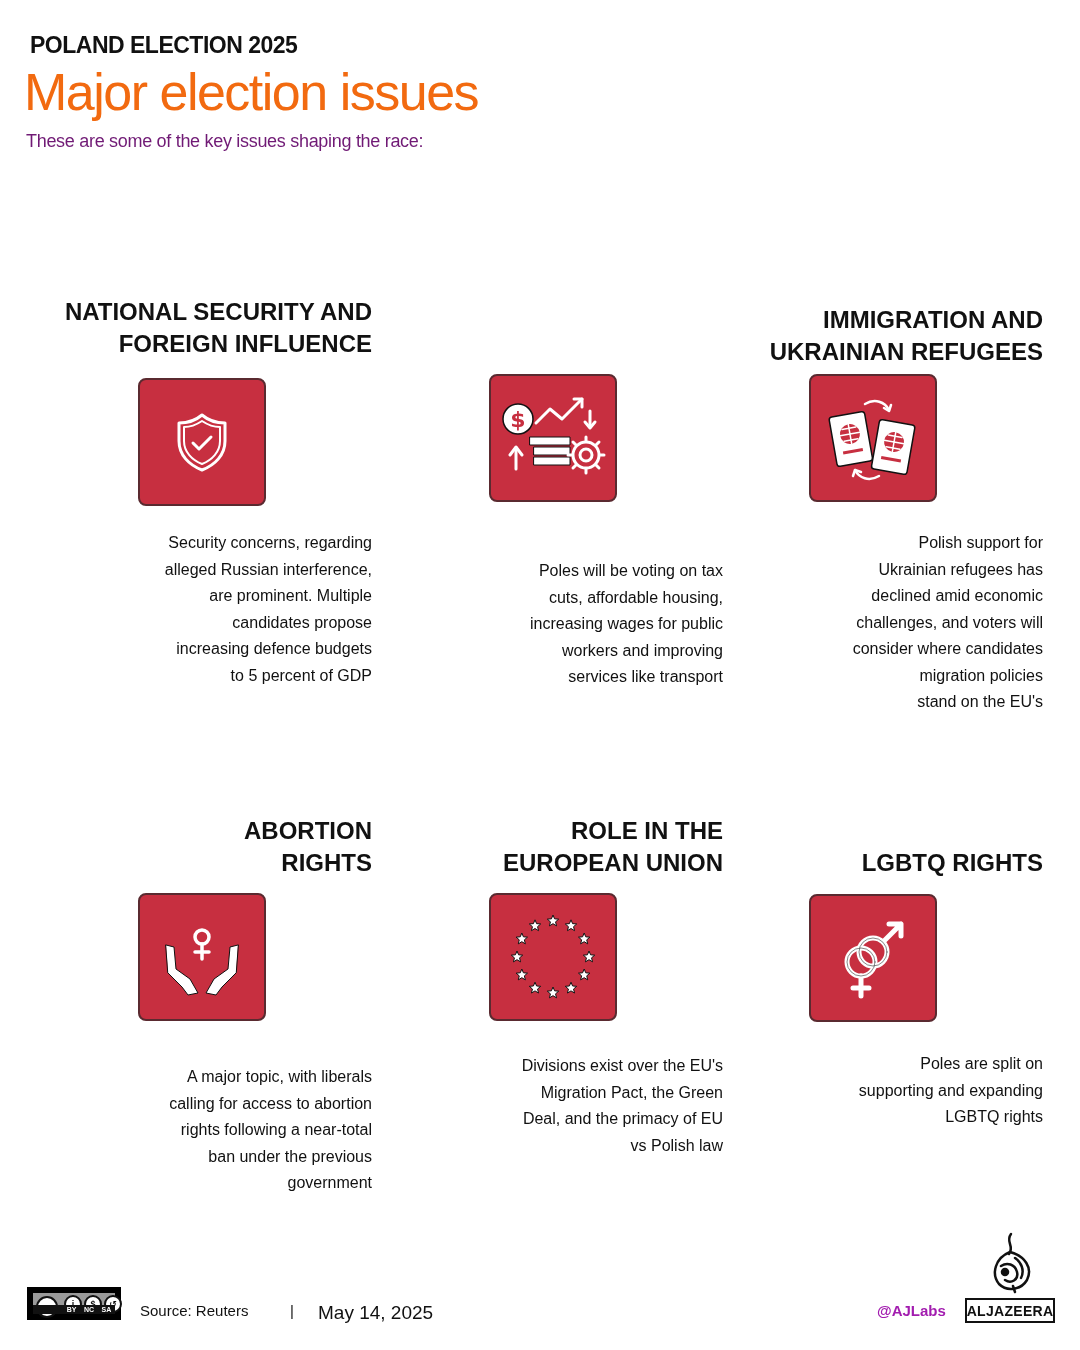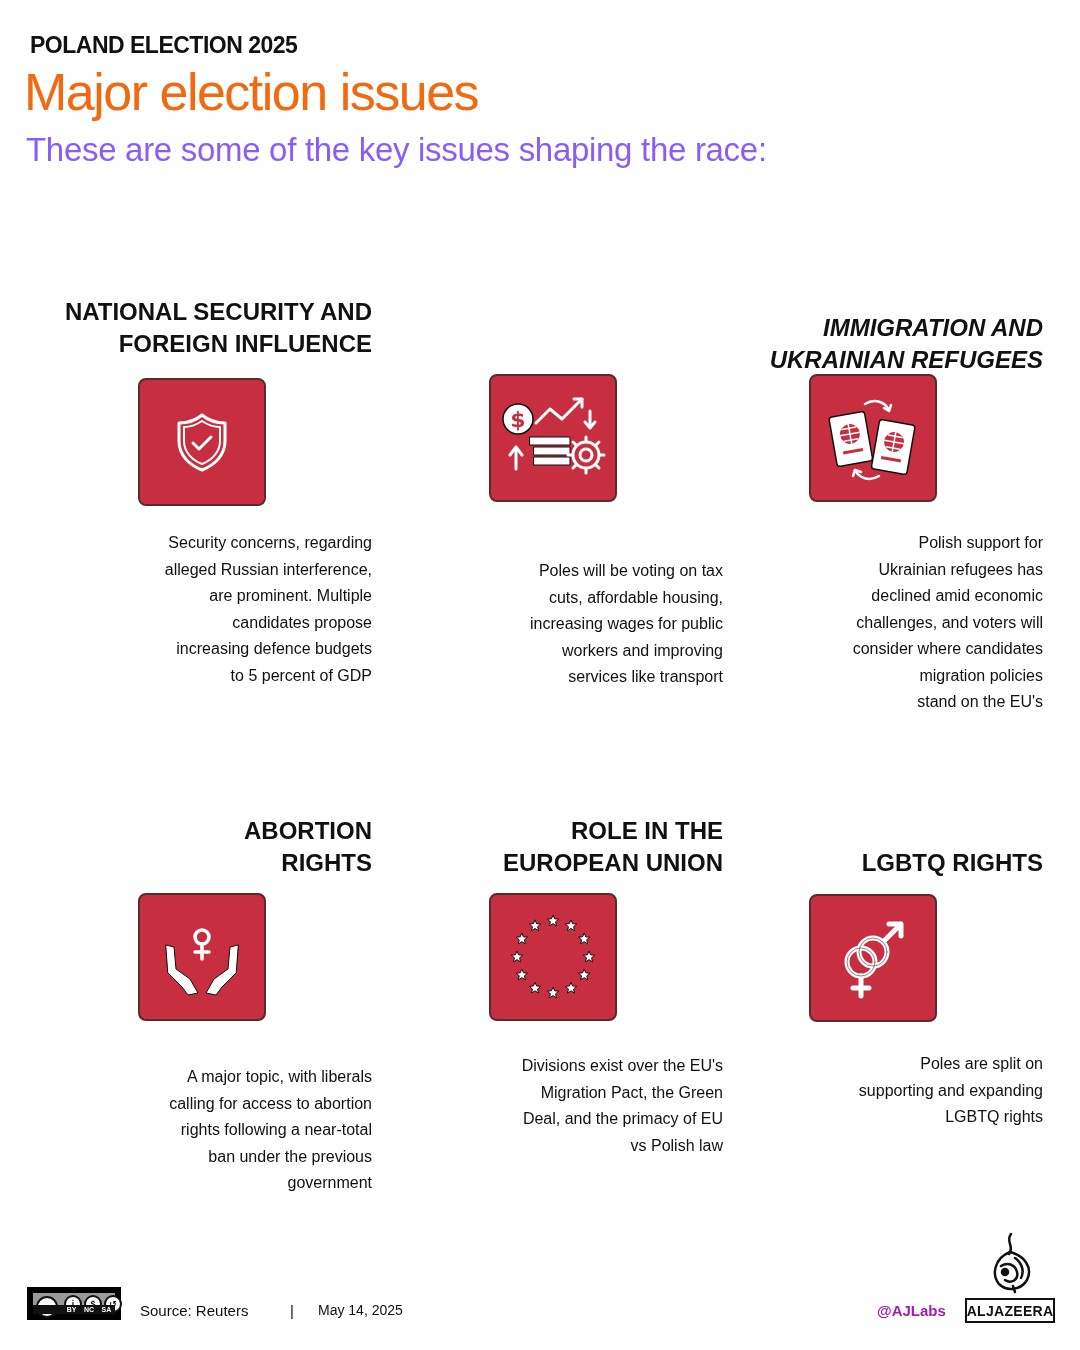--- a/index.html
+++ b/index.html
@@ -1,34 +1,34 @@
 <!DOCTYPE html>
 <html><head>
 <meta charset="utf-8">
 <style>
   * { box-sizing: border-box; margin: 0; padding: 0; }
   html, body { width: 1080px; height: 1350px; background: #ffffff; overflow: hidden; }
   body { position: relative; font-family: "Liberation Sans", "DejaVu Sans", sans-serif; color: #111; }
 
   .kicker { position: absolute; left: 30px; top: 32px; font-size: 23px; font-weight: 700; letter-spacing: -0.5px; color: #111; }
   .title { position: absolute; left: 24px; top: 62px; font-size: 52px; font-weight: 400; color: #f26a10; letter-spacing: -1.5px; }
-  .subtitle { position: absolute; left: 26px; top: 131px; font-size: 33px; color: #8b5cf6; letter-spacing: -0.3px; }
+  .subtitle { position: absolute; left: 26px; top: 131px; font-size: 18px; color: #701a75; letter-spacing: -0.3px; }
 
   .issue { position: absolute; width: 340px; text-align: right; }
   .issue .heading { position: absolute; left: 0; width: 100%; font-size: 24px; font-weight: 700; line-height: 32px; color: #111; }
   .issue .iconbox { position: absolute; left: 50%; margin-left: -64px; width: 128px; height: 128px; background: #c72f40; border: 2px solid #5a2a30; border-radius: 8px; display: flex; align-items: center; justify-content: center; }
   .issue .desc { position: absolute; left: 0; width: 100%; font-size: 16px; line-height: 26.5px; color: #111; }
 
   .footer-cc { position: absolute; left: 27px; top: 1287px; width: 94px; height: 33px; background: #9a9a9a; border: 6px solid #000000; text-align: center; }
   .footer-cc .band { position: absolute; left: 0; bottom: 0; width: 100%; height: 9px; background: #111; color: #fff; font-size: 7px; font-weight: 700; display: flex; justify-content: space-around; align-items: center; padding-left: 30px; }
   .footer-cc .cc { position: absolute; left: 3px; top: 3px; width: 22px; height: 22px; border-radius: 50%; background: #fff; border: 2px solid #111; font-size: 9px; font-weight: 700; display: flex; align-items: center; justify-content: center; }
   .footer-cc .sm { position: absolute; top: 2px; width: 18px; height: 18px; border-radius: 50%; background: #fff; border: 2px solid #111; font-size: 9px; font-weight: 700; display: flex; align-items: center; justify-content: center; }
   .source { position: absolute; left: 140px; top: 1302px; font-size: 15px; color: #111; }
   .sep { position: absolute; left: 290px; top: 1302px; font-size: 15px; color: #111; }
-  .date { position: absolute; left: 318px; top: 1302px; font-size: 14px; color: #111; }
+  .date { position: absolute; left: 318px; top: 1302px; font-size: 19px; color: #111; }
   .handle { position: absolute; left: 877px; top: 1302px; font-size: 15px; font-weight: 700; color: #a21caf; text-align: right; }
   .brandbox { position: absolute; left: 965px; top: 1298px; width: 90px; height: 25px; border: 2px solid #111; font-size: 14px; font-weight: 700; display: flex; align-items: center; justify-content: center; letter-spacing: 0.3px; }
   .logo { position: absolute; left: 985px; top: 1232px; width: 50px; height: 62px; }
 </style>
 </head>
 <body>
 
 <div class="kicker">POLAND ELECTION 2025</div>
 <div class="title">Major election issues</div>
 <div class="subtitle">These are some of the key issues shaping the race:</div>
@@ -86,21 +86,21 @@
   <div class="desc" style="top:250px;margin-top:12px;">
     <div>Poles will be voting on tax</div>
     <div>cuts, affordable housing,</div>
     <div>increasing wages for public</div>
     <div>workers and improving</div>
     <div>services like transport</div>
   </div>
 </div>
 
 <div class="issue" style="left:703px; top:296px; height:440px;">
-  <div class="heading" style="top:16px;font-style:italic;">
+  <div class="heading" style="top:8px;">
     <div>IMMIGRATION AND</div>
     <div>UKRAINIAN REFUGEES</div>
   </div>
   <div class="iconbox" style="top:78px;">
     <svg width="100" height="100" viewBox="0 0 100 100" fill="none" stroke-linecap="round" stroke-linejoin="round">
       <g transform="rotate(-10 28 52)">
         <rect x="10" y="26" width="36" height="50" rx="3" fill="#fff" stroke="#111" stroke-width="1.5"></rect>
         <circle cx="28" cy="46" r="10" fill="#c72f40"></circle>
         <path d="M18 46 L38 46 M28 36 L28 56 M21 40 L35 40 M21 52 L35 52" stroke="#fff" stroke-width="1.5"></path>
         <rect x="18" y="62" width="20" height="3" fill="#c72f40"></rect>

